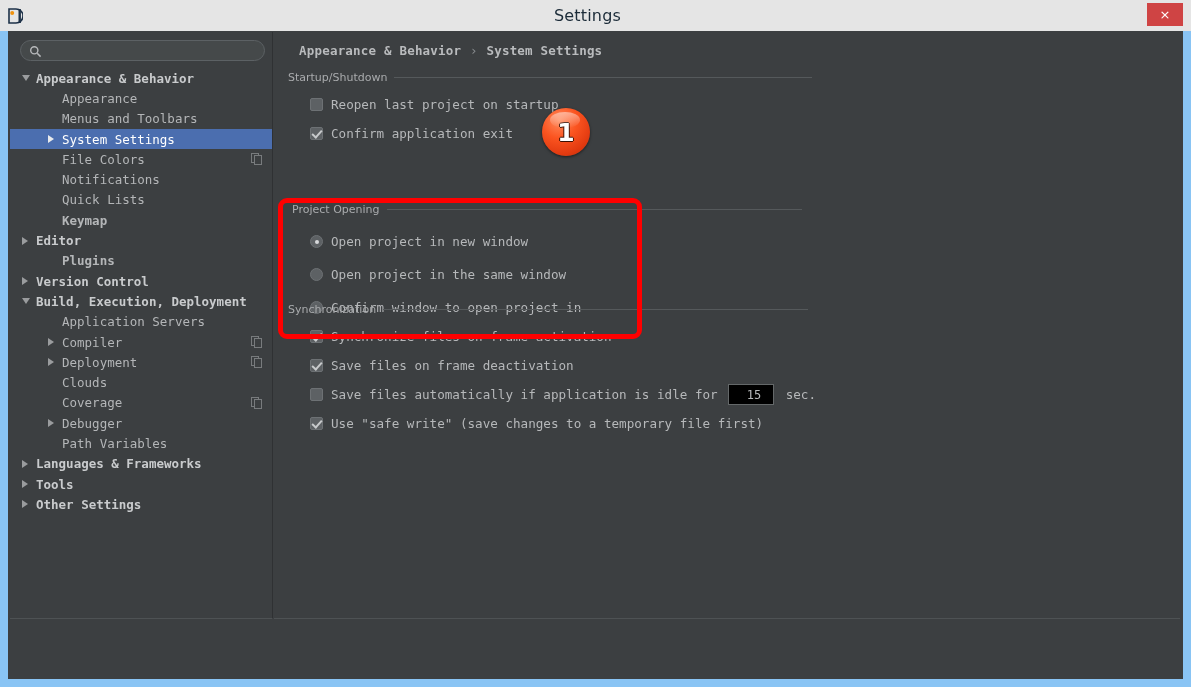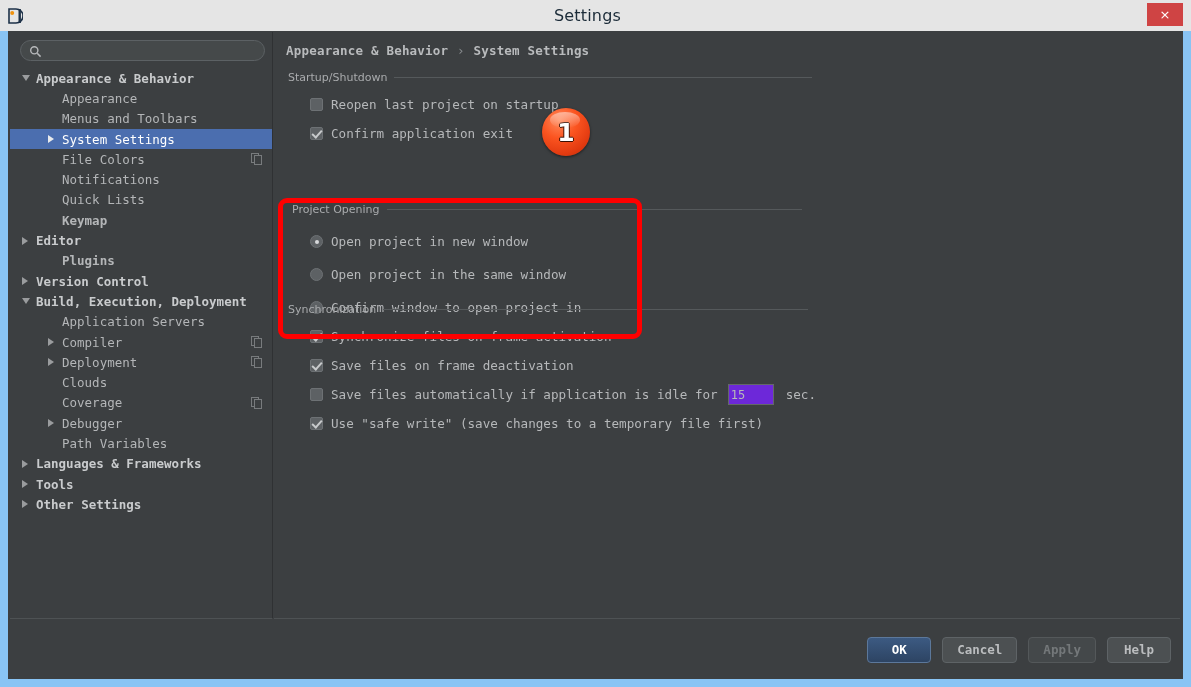--- a/index.html
+++ b/index.html
@@ -171,21 +171,21 @@
     left: 266px;
     top: 1px;
     width: 906px;
     height: 587px;
     border-bottom: 1px solid #4e5254;
     box-sizing: border-box;
     overflow: hidden;
   }
   .breadcrumb {
     position: absolute;
-    left: 12px;
+    left: 25px;
     top: 11px;
     font-size: 12.5px;
     color: #b9bbbd;
     font-weight: bold;
     letter-spacing: .2px;
   }
   .breadcrumb .sep { color: #8a8d90; font-weight: normal; margin: 0 1px; }
 
   .group {
     position: absolute;
@@ -265,26 +265,26 @@
     height: 4px;
     border-radius: 50%;
     background: #d7d9db;
   }
 
   .spin {
     width: 46px;
     height: 21px;
     margin-left: 10px;
     box-sizing: border-box;
-    background: #6d28d9;
+    background: #000000;
     border: 1px solid #646869;
     color: #b6b8ba;
     font-family: "DejaVu Sans Mono", "Liberation Mono", monospace;
     font-size: 12px;
-    padding-left: 2px;
+    padding-left: 18px;
     outline: none;
   }
   .unit { margin-left: 12px; }
 
   
   .annot-box {
     position: absolute;
     left: 4px;
     top: 166px;
     width: 364px;
@@ -562,20 +562,14 @@
                 <span class="opt-label">Use "safe write" (save changes to a temporary file first)</span>
               </div>
             </div>
           </div>
         </div>
 
       <div class="annot-box"></div>
       <div class="badge">1</div>
     </div>
 
-    <div class="footer" id="footer">
-        <div class="btn primary">OK</div>
-        <div class="btn">Cancel</div>
-        <div class="btn disabled">Apply</div>
-        <div class="btn">Help</div>
-      </div>
   </div>
 </div>
 
 </body></html>

